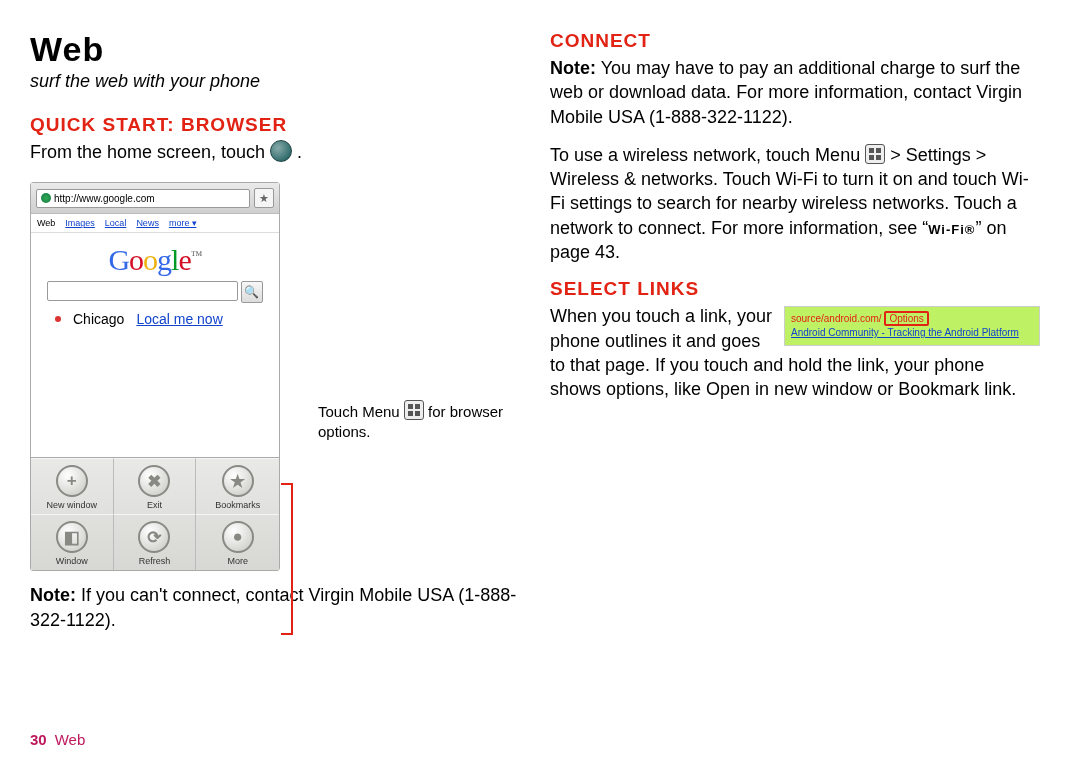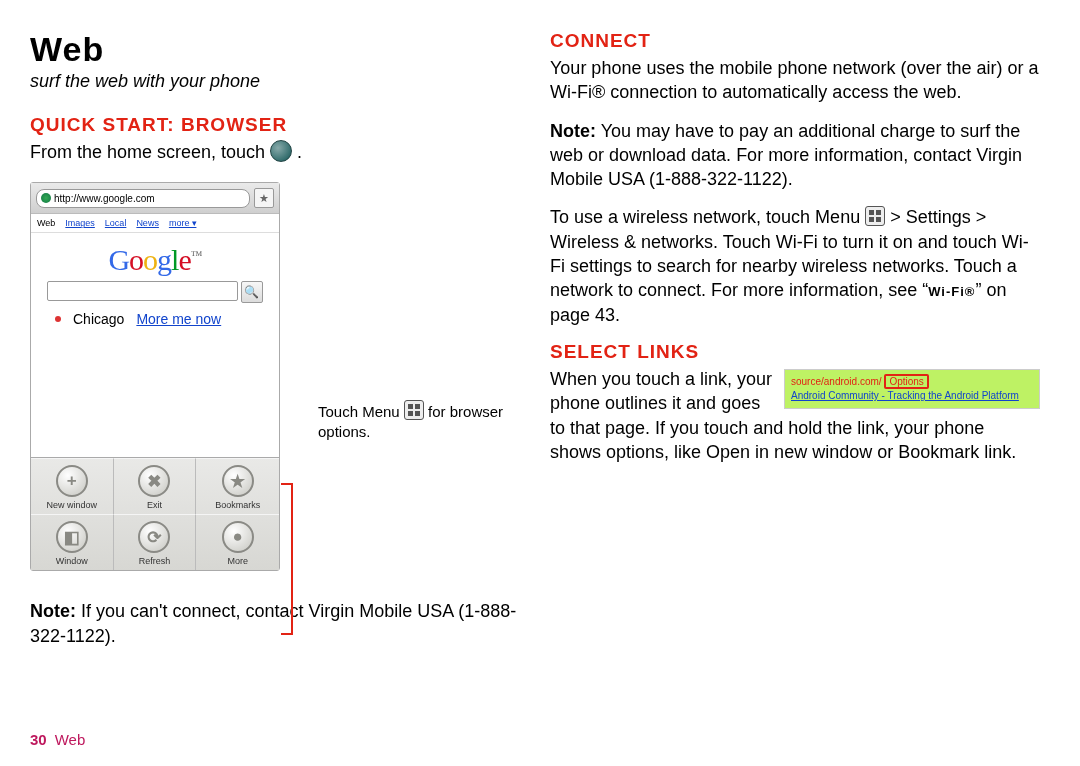--- a/index.html
+++ b/index.html
@@ -88,21 +88,21 @@
     align-items: center;
     background: linear-gradient(#eaeaea, #cfcfcf);
     padding: 5px;
     gap: 4px;
     border-bottom: 1px solid #bbb;
   }
   .addr-input {
     flex: 1;
     background: #fff;
     border: 1px solid #999;
-    border-radius: 8px;
+    border-radius: 2px;
     font-size: 10px;
     padding: 3px 4px;
     display: flex;
     align-items: center;
     gap: 3px;
   }
   .star-icon {
     width: 18px; height: 18px;
     border: 1px solid #999;
     border-radius: 2px;
@@ -261,48 +261,47 @@
       <div class="google-logo">
         <span class="gB">G</span><span class="gR">o</span><span class="gY">o</span><span class="gB">g</span><span class="gG">l</span><span class="gR">e</span><span style="font-size:12px;color:#666;vertical-align:super;">™</span>
       </div>
       <div class="searchrow">
         <div class="searchbox"></div>
         <div class="searchbtn">🔍</div>
       </div>
       <div class="locrow">
         <span class="locdot"></span>
         <span>Chicago</span>
-        <span class="nmn">More me now</span>
+        <span class="nmn">Local me now</span>
       </div>
       <div class="phone-body"></div>
       <div class="phone-menu">
         <div class="menu-cell"><div class="ico">+</div><span>New window</span></div>
         <div class="menu-cell"><div class="ico">✖</div><span>Exit</span></div>
         <div class="menu-cell"><div class="ico">★</div><span>Bookmarks</span></div>
         <div class="menu-cell"><div class="ico">◧</div><span>Window</span></div>
         <div class="menu-cell"><div class="ico">⟳</div><span>Refresh</span></div>
         <div class="menu-cell"><div class="ico">●</div><span>More</span></div>
       </div>
       <div class="bracket"></div>
     </div>
 
     <div class="callout">
       <span>Touch Menu </span>
       <span class="menu-icon"></span>
       <span> for browser options.</span>
     </div>
 
-    <p class="bodytext" style="margin-top:28px;">
+    <p class="bodytext" style="margin-top:12px;">
       <span class="note-label">Note:</span><span> If you can't connect, contact Virgin Mobile USA (1-888-322-1122).</span>
     </p>
   </div>
 
   <div class="col">
     <h2>Connect</h2>
-    <p class="bodytext">Your phone uses the mobile phone network (over the air) or a Wi-Fi® connection to automatically access the web.</p>
     <p class="bodytext">
       <span class="note-label">Note:</span><span> You may have to pay an additional charge to surf the web or download data. For more information, contact Virgin Mobile USA (1-888-322-1122).</span>
     </p>
     <p class="bodytext">
       <span>To use a wireless network, touch Menu </span><span class="menu-icon"></span><span> &gt; Settings &gt; Wireless &amp; networks. Touch Wi-Fi to turn it on and touch Wi-Fi settings to search for nearby wireless networks. Touch a network to connect. For more information, see “</span><span class="smallcaps">Wi-Fi®</span><span>” on page 43.</span>
     </p>
 
     <h2>Select links</h2>
     <div class="link-demo">
       <div><span class="ln1">source/android.com/</span> <span class="ln1 opt">Options</span></div>

